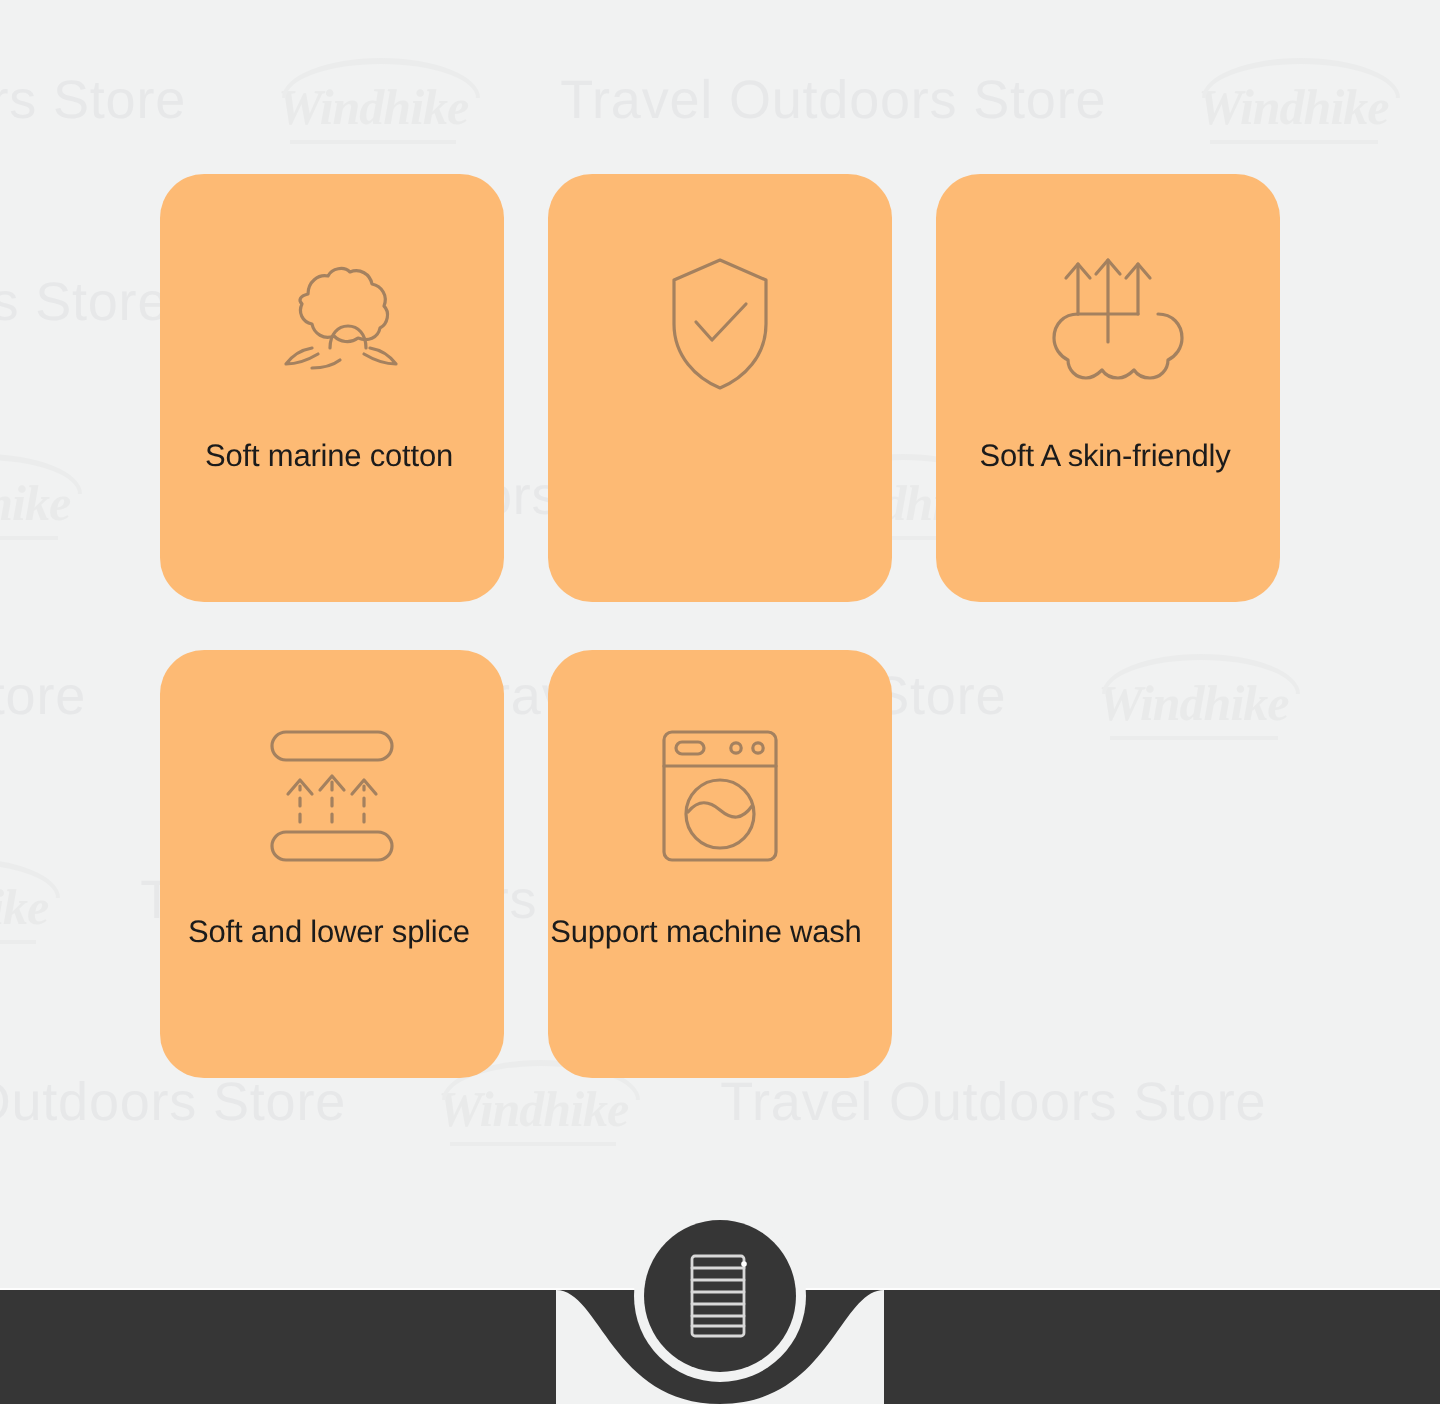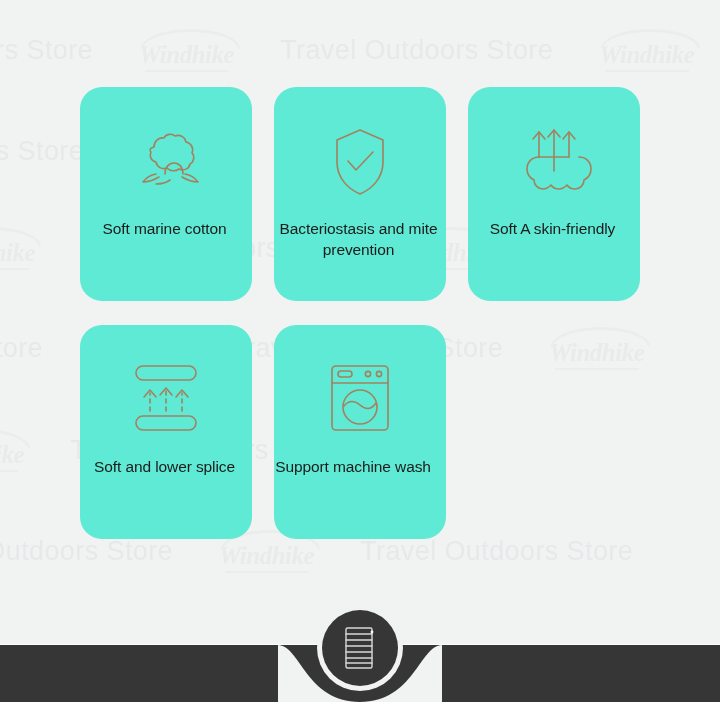--- a/index.html
+++ b/index.html
@@ -83,21 +83,21 @@
     top: 87px;
     width: 560px;
     display: grid;
     grid-template-columns: repeat(3, 172px);
     grid-template-rows: 214px 214px;
     column-gap: 22px;
     row-gap: 24px;
     z-index: 2;
   }
   .card {
-    background: #5eead4;
+    background: #fdba74;
     border-radius: 22px;
     position: relative;
     display: flex;
     flex-direction: column;
     align-items: center;
   }
   .card-icon {
     margin-top: 38px;
     height: 74px;
     display: flex;
@@ -273,21 +273,20 @@
       <div class="card-label">Soft marine cotton</div>
     </div>
 
     <div class="card">
       <div class="card-icon">
         <svg width="60" height="70" viewBox="0 0 60 70" fill="none" stroke="#a4815f" stroke-width="1.6" stroke-linecap="round" stroke-linejoin="round">
           <path d="M30 3 7 13v22c0 16 11 27 23 32 12-5 23-16 23-32V13L30 3z"></path>
           <path d="M18 34l8 9 17-18"></path>
         </svg>
       </div>
-      <div class="card-label">Bacteriostasis and mite prevention</div>
     </div>
 
     <div class="card">
       <div class="card-icon">
         <svg width="76" height="72" viewBox="0 0 76 72" fill="none" stroke="#a4815f" stroke-width="1.6" stroke-linecap="round" stroke-linejoin="round">
           <path d="M23 31V6"></path>
             <path d="M17 13l6-7 6 7"></path>
           <path d="M38 31V4"></path>
             <path d="M32 11l6-7 6 7"></path>
           <path d="M53 31V6"></path>

